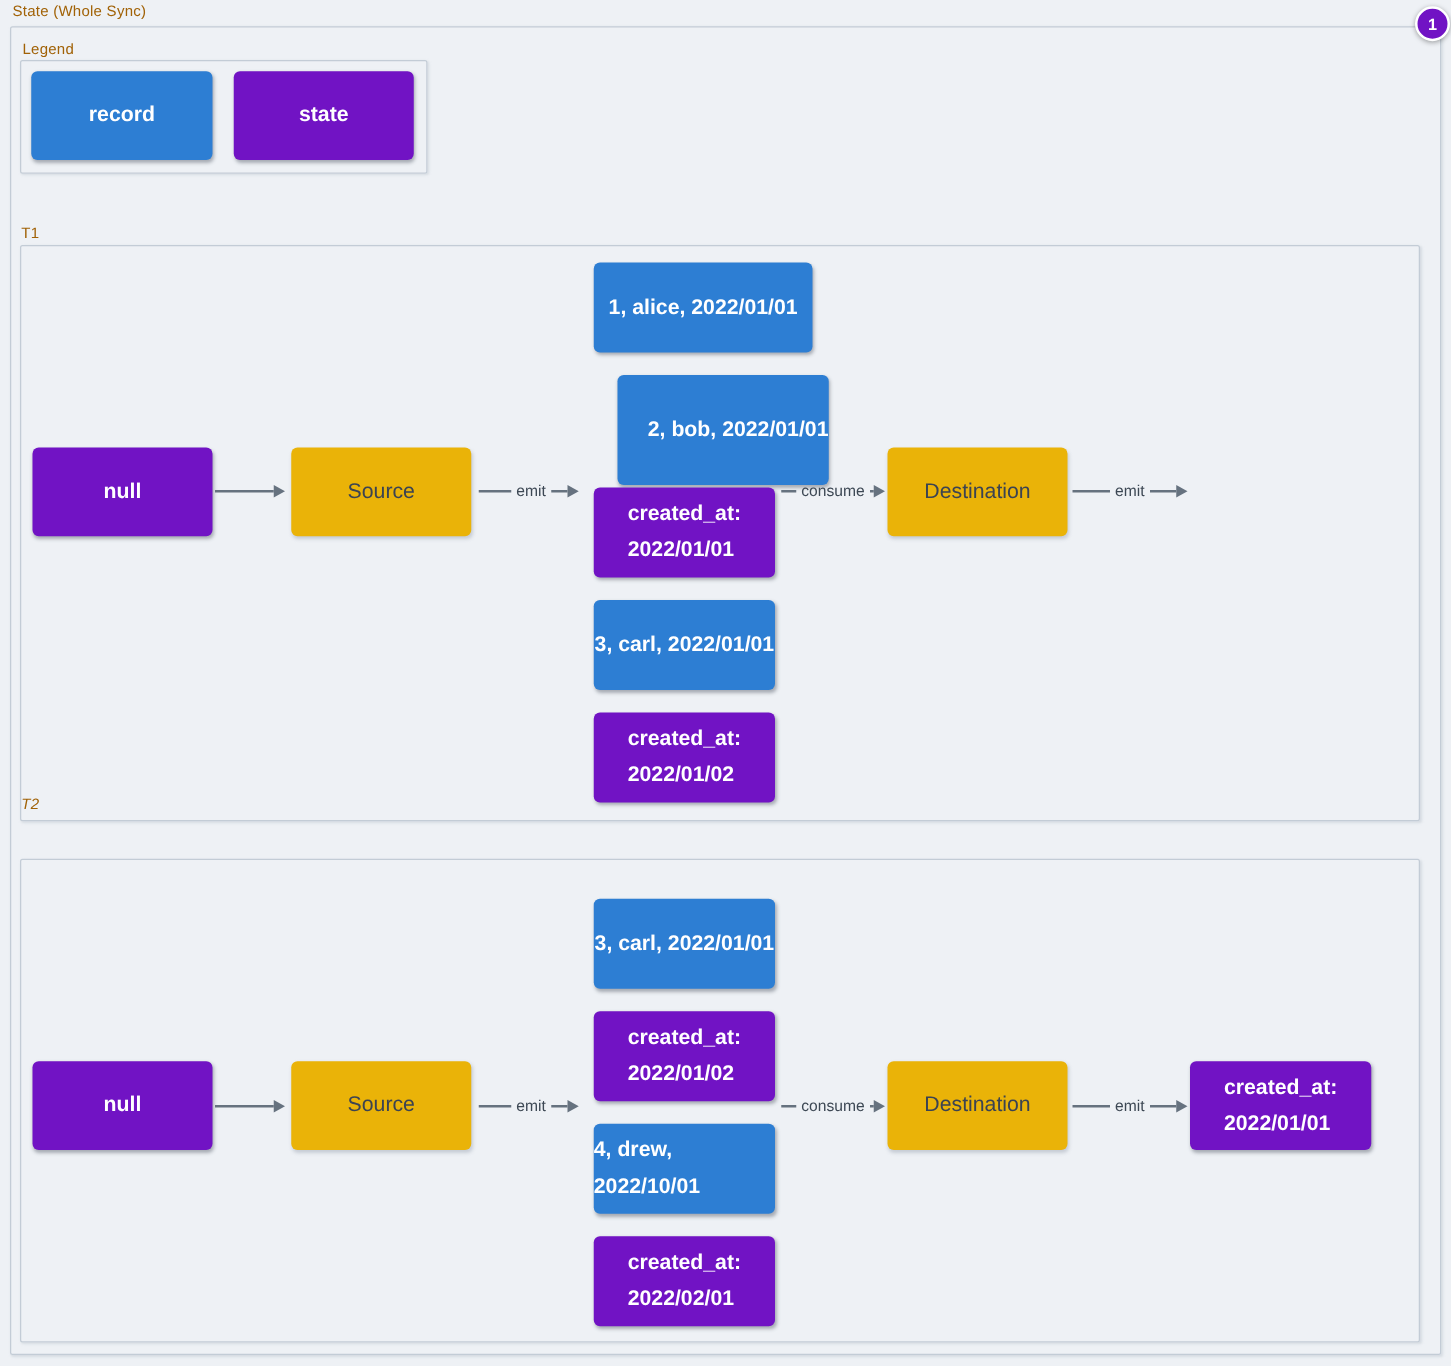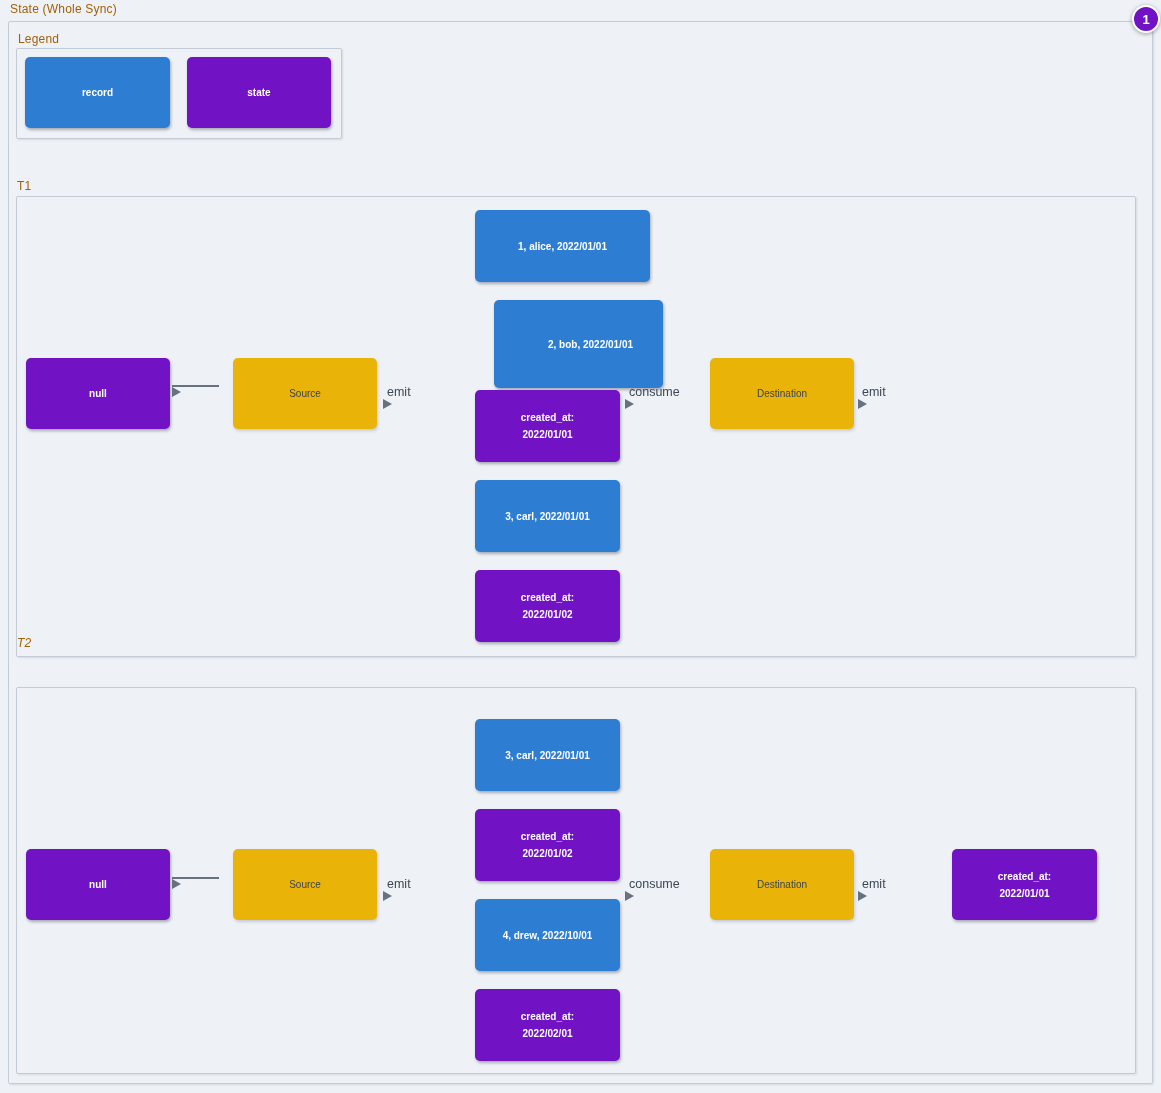--- a/index.html
+++ b/index.html
@@ -13,34 +13,34 @@
     position:absolute;
     border:1px solid #c3ccd6;
     border-radius:2px;
     box-shadow:1px 1px 2px rgba(170,180,192,0.35);
   }
   .group-label {
     position:absolute; font-size:12px; color:#a16207; letter-spacing:0.2px;
   }
   .node {
     position:absolute; display:flex; align-items:center; justify-content:center;
-    border-radius:5px; font-size:10px; font-weight:700; text-align:center;
+    border-radius:5px; font-size:17px; font-weight:700; 
     white-space:pre-line; line-height:1.7;
     box-shadow:1px 2px 3px rgba(80,86,99,0.45);
     color:#ffffff;
   }
   .record { background:#2d7ed3; }
   .state  { background:#7113c4; }
   .plain  {
     background:#eab308; color:#3b4352; font-weight:500;
     box-shadow:1px 2px 3px rgba(150,160,175,0.45);
   }
   .arrow {
-    position:absolute; display:flex; height:16px;
-    color:#3d4854; font-size:12.5px; font-weight:500;flex-direction:column;
+    position:absolute; display:flex; align-items:center; height:16px;
+    color:#3d4854; font-size:12.5px; font-weight:500;
   }
   .seg  { height:2px; background:#66727f; }
   .head {
     width:0; height:0;
     border-top:5px solid transparent; border-bottom:5px solid transparent;
     border-left:9px solid #66727f;
   }
   .arrow-label { padding:0 4px; }
   .badge {
     position:absolute; left:1132px; top:5px; width:28px; height:28px;

